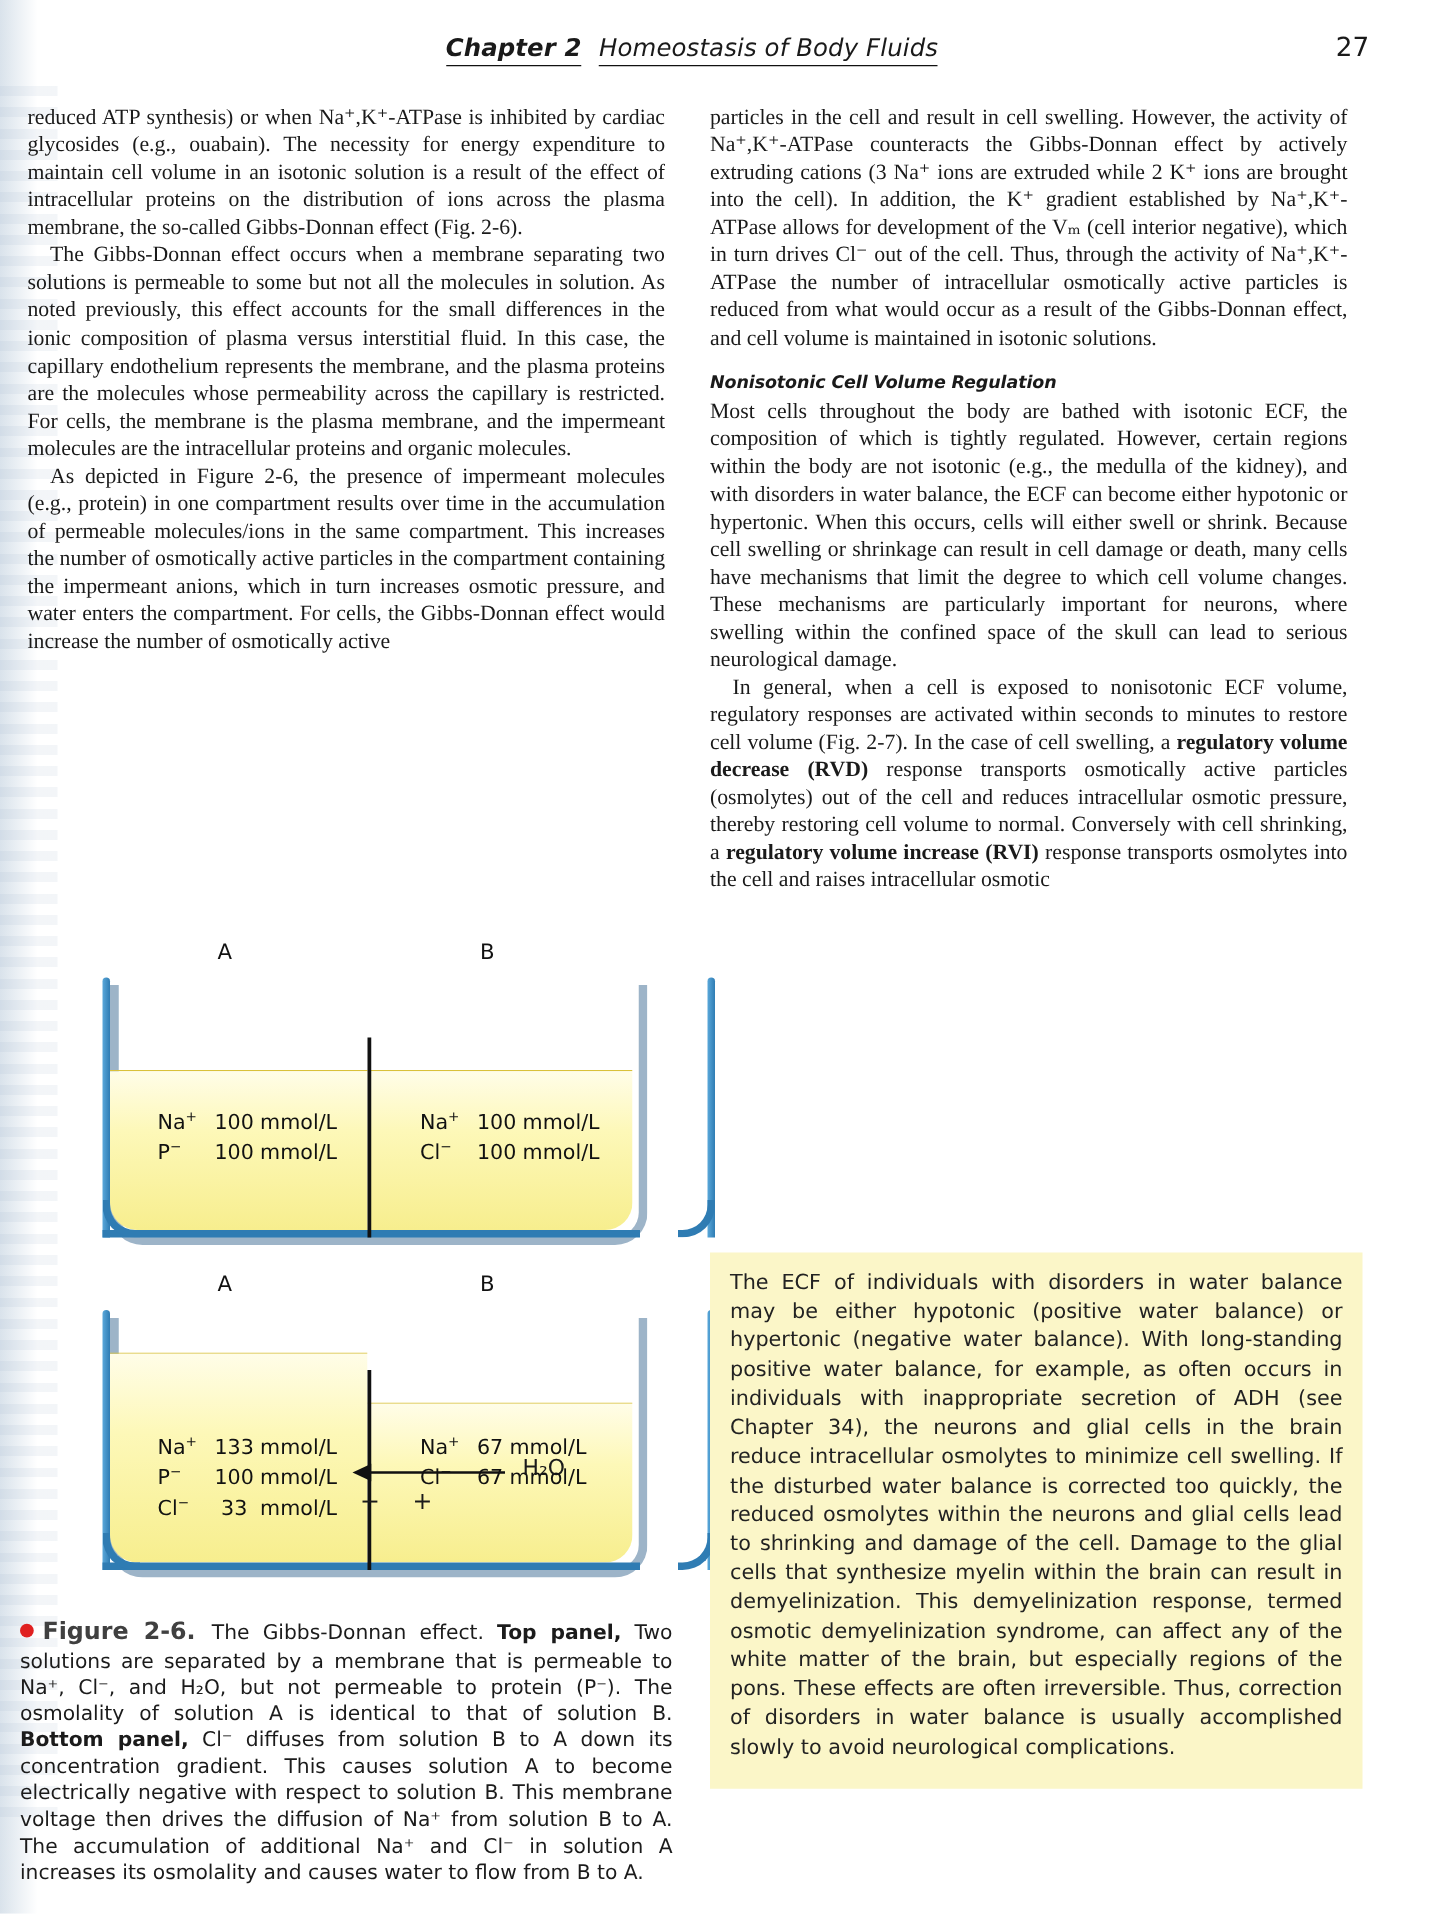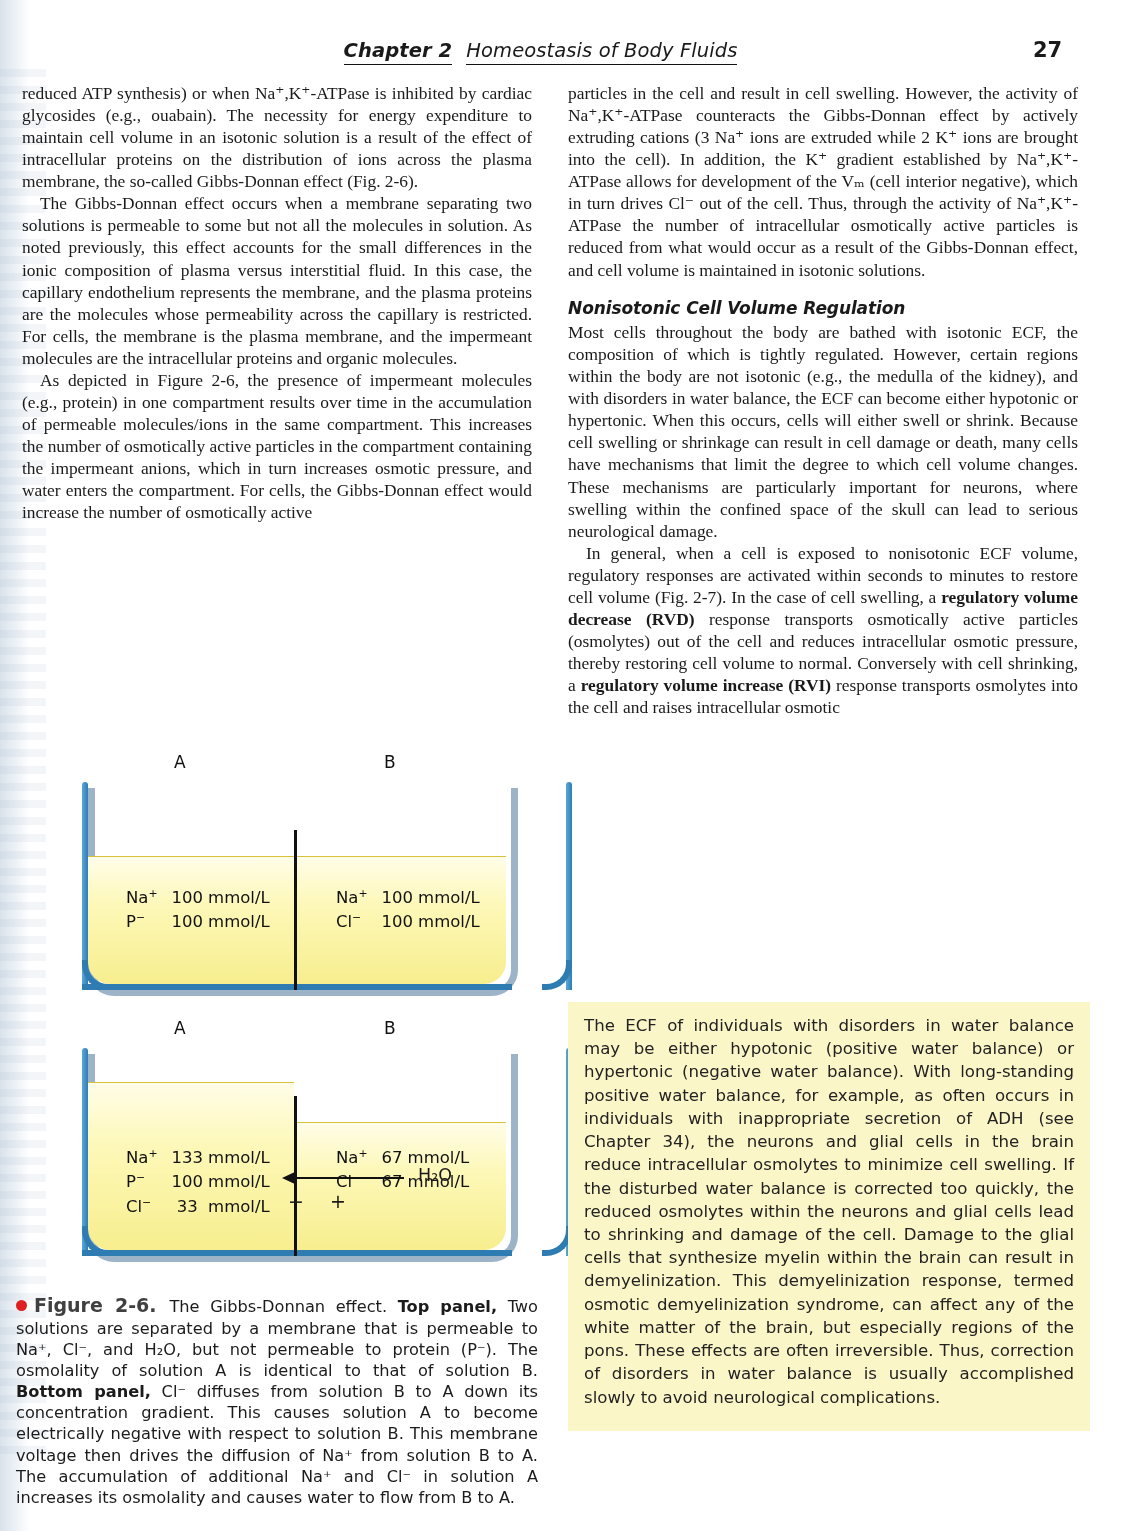--- a/index.html
+++ b/index.html
@@ -32,21 +32,21 @@
   }
   .bleed2 {
     position:absolute; left:0; top:0; width:30px; height:1531px;
     background: linear-gradient(90deg, rgba(186,203,219,.55), rgba(255,255,255,0));
     pointer-events:none;
   }
 
   
   .runhead {
     position: absolute;
-    left: 48px; right: 64px; top: 26px;
+    left: 48px; right: 38px; top: 26px;
     height: 34px;
     display: flex; align-items: baseline;
   }
   .runhead .center {
     flex: 1;
     text-align: center;
     font-size: 21px;
     letter-spacing: .1px;
     white-space: nowrap;
   }
@@ -61,25 +61,24 @@
   .runhead .title {
     font-family: "DejaVu Sans", sans-serif;
     font-style: italic;
     font-size: 19.5px;
     border-bottom: 1.6px solid #111;
     padding-bottom: 2px;
     margin-left: 14px;
   }
   .runhead .pageno {
     font-family: "DejaVu Sans", sans-serif;
-    font-weight: bold;
+    font-weight: normal;
     font-size: 21px;
     width: 46px;
-    text-align: left;
-    margin-top: 12px;
+    text-align: center;
   }
 
   
   .col {
     position: absolute;
     top: 82px;
     width: 510px;
     font-size: 17.4px;
     line-height: 1.268;
     text-align: justify;
@@ -92,21 +91,21 @@
     margin: 0;
     text-indent: 18px;
     text-align: justify;
   }
   .col p.noindent { text-indent: 0; }
 
   h2.subhead {
     font-family: "DejaVu Sans", sans-serif;
     font-weight: bold;
     font-style: italic;
-    font-size: 17px;
+    font-size: 14px;
     margin: 17px 0 2px 0;
     letter-spacing: -0.1px;
   }
 
   b, strong { font-weight: bold; }
   sup { font-size: .66em; vertical-align: super; line-height: 0; }
 
   
   .figure {
     position: absolute;

